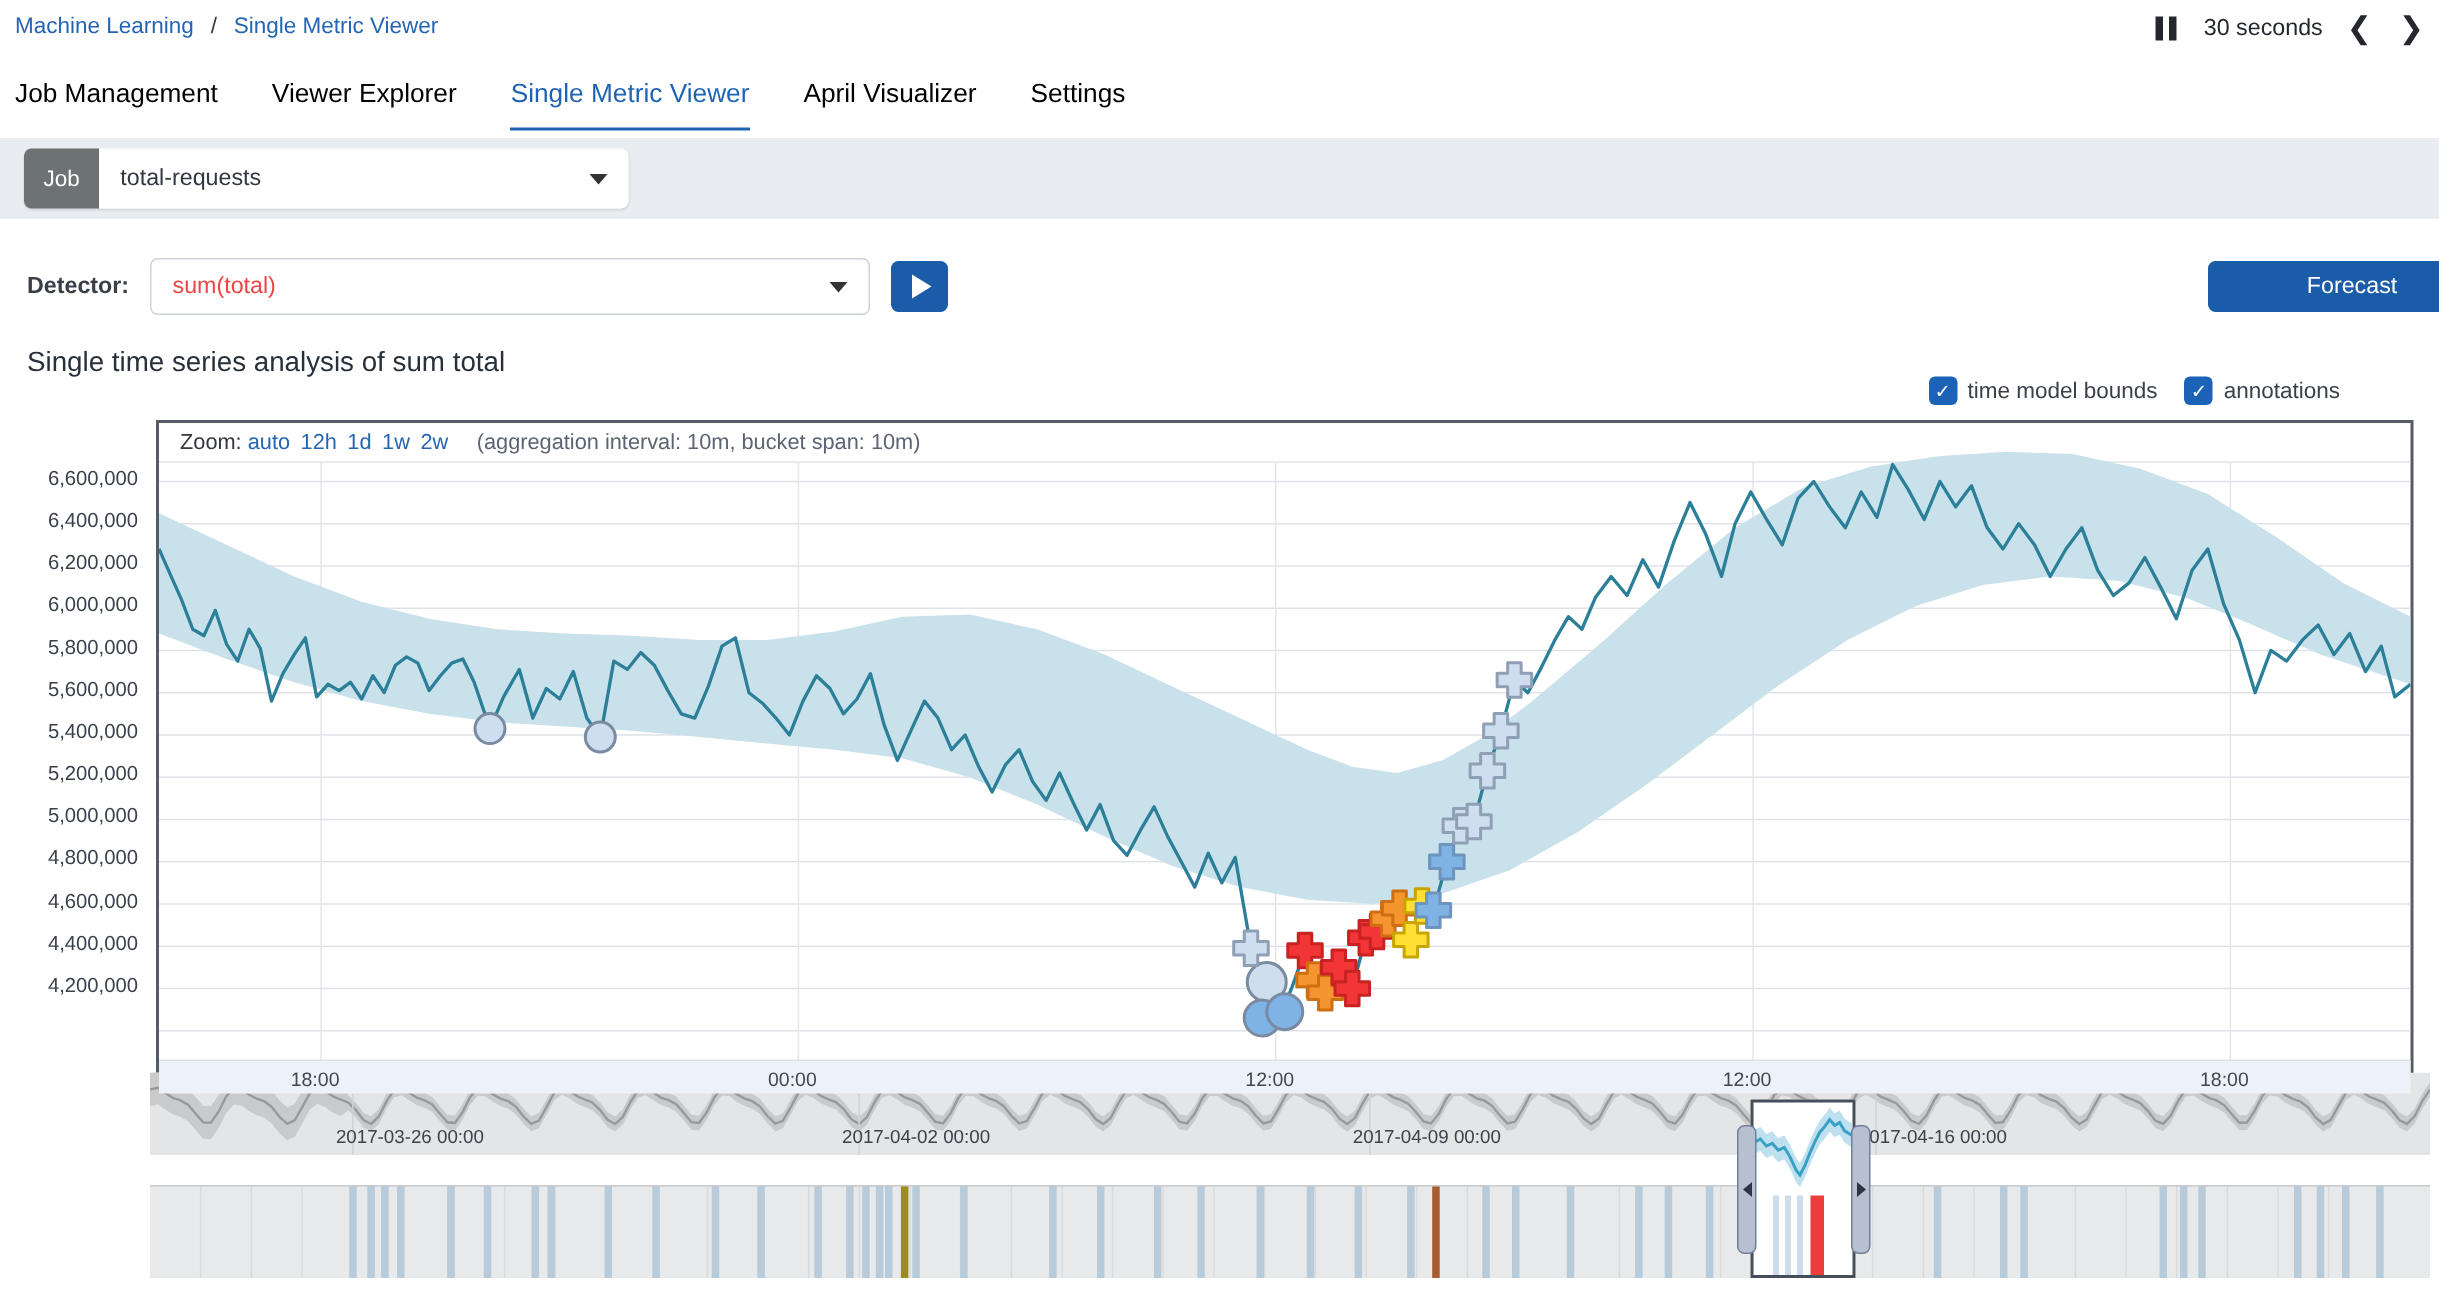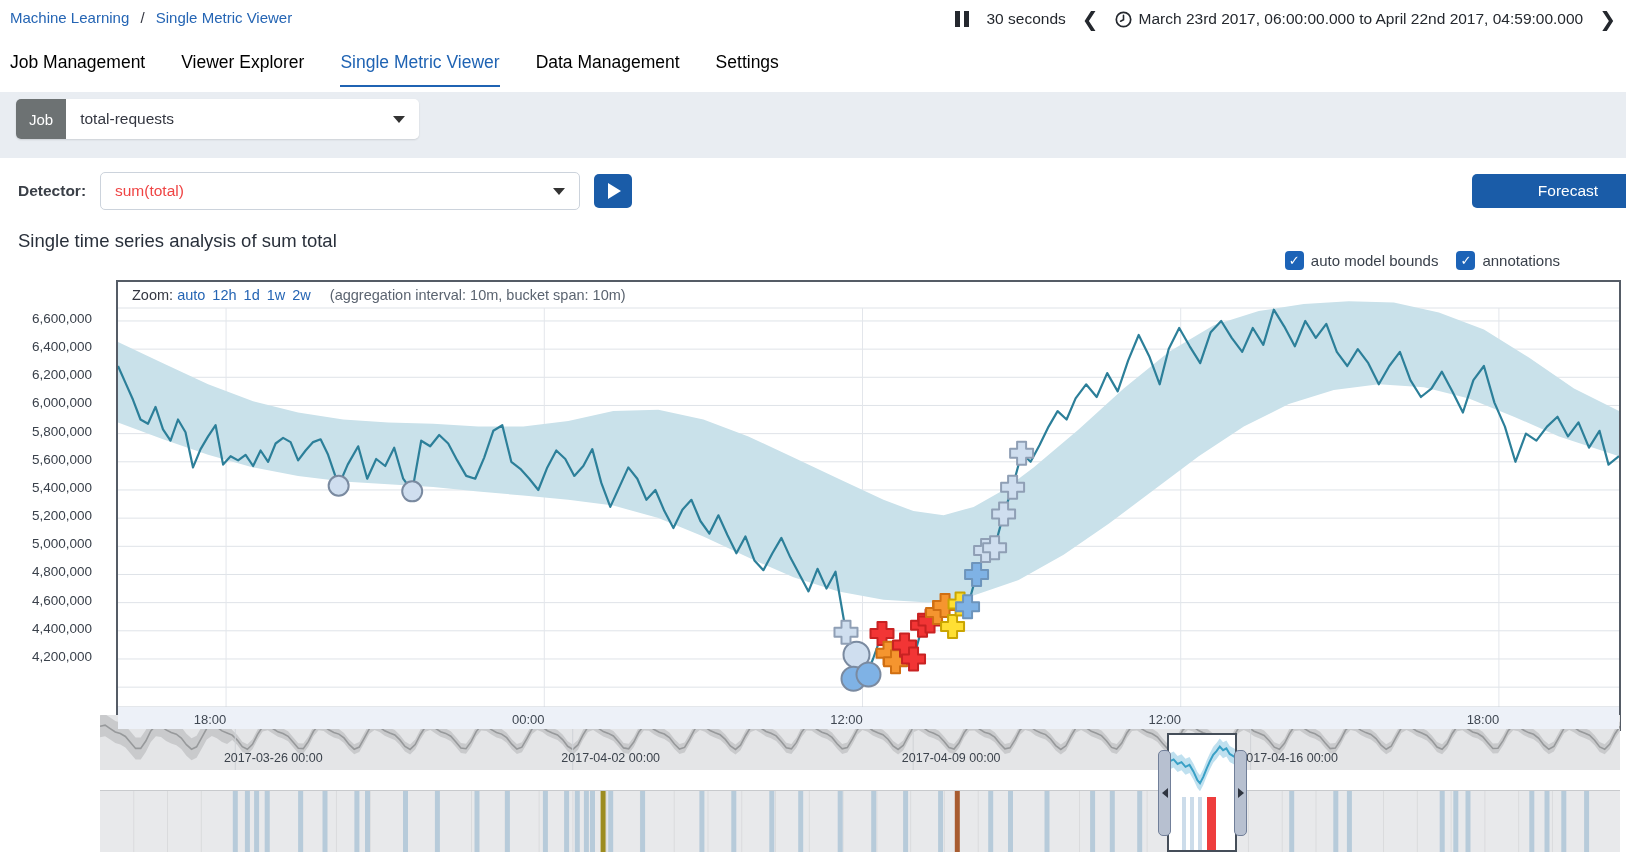--- a/index.html
+++ b/index.html
@@ -17,42 +17,42 @@
   .refresh-text { font-size:15.5px; color:#24282e; }
   .chev { font-size:20px; color:#24282e; font-weight:bold; cursor:pointer; line-height:1; padding:0 2px; }
   .timerange { display:flex; align-items:center; gap:7px; font-size:15.5px; color:#24282e; }
 
   
   .tabs { position:absolute; left:10px; top:44px; display:flex; gap:36px; }
   .tab { font-size:17.5px; color:#000000; padding:8px 0 12px 0; cursor:pointer; white-space:nowrap; }
   .tab.active { color:#1f63b3; border-bottom:2.5px solid #1f63b3; }
 
   
-  .jobbar { position:absolute; left:0; top:92px; width:100%; height:66px; background:#e9edf2; }
+  .jobbar { position:absolute; left:0; top:92px; width:100%; height:54px; background:#e9edf2; }
   .jobctl { position:absolute; left:16px; top:7px; height:40px; display:flex; box-shadow:0 1px 2px rgba(0,0,0,.12); border-radius:5px; }
   .jobbadge { background:#6d7273; color:#fff; font-size:15px; display:flex; align-items:center; padding:0 13px; border-radius:5px 0 0 5px; }
   .jobselect { background:#fff; width:353px; display:flex; align-items:center; justify-content:space-between; padding:0 14px; font-size:15.5px; color:#343741; border-radius:0 5px 5px 0; cursor:pointer; }
 
   .caret { width:0; height:0; border-left:6px solid transparent; border-right:6px solid transparent; border-top:7px solid #333; }
 
   
   .detector-label { position:absolute; left:18px; top:182px; font-size:15.5px; font-weight:bold; color:#3a3f47; }
   .detector-select { position:absolute; left:100px; top:172px; width:480px; height:38px; background:#fff; border:1px solid #ccd3dc; border-radius:5px; display:flex; align-items:center; justify-content:space-between; padding:0 14px; font-size:15.5px; color:#ef4444; cursor:pointer; }
   .play-btn { position:absolute; left:594px; top:174px; width:38px; height:34px; background:#1a5ca8; border-radius:5px; display:flex; align-items:center; justify-content:center; cursor:pointer; }
   .play-icon { width:0; height:0; border-top:8px solid transparent; border-bottom:8px solid transparent; border-left:13px solid #fff; margin-left:3px; }
   .forecast-btn { position:absolute; left:1428px; top:174px; width:192px; height:34px; background:#1a5ca8; border-radius:5px; color:#fff; font-size:15.5px; display:flex; align-items:center; justify-content:center; cursor:pointer;margin-left:44px; }
 
   .chart-title { position:absolute; left:18px; top:230px; font-size:18.5px; color:#29303b; }
 
   .toggles { position:absolute; right:66px; top:251px; display:flex; gap:18px; align-items:center; }
   .toggle { display:flex; align-items:center; gap:7px; font-size:15px; color:#3a414b; cursor:pointer; }
   .checkbox { width:19px; height:19px; border-radius:4px; background:#1c63b7; color:#fff; font-size:13px; font-weight:bold; display:flex; align-items:center; justify-content:center; }
 
   
-  .focus-box { position:absolute; left:116px; top:280px; width:1505px; height:451px; border:2px solid #555c66; background:#fff; }
+  .focus-box { position:absolute; left:104px; top:280px; width:1505px; height:451px; border:2px solid #555c66; background:#fff; }
   .zoomrow { position:absolute; left:14px; top:5px; font-size:14.5px; color:#343741; z-index:3; }
   .zoomrow a { color:#2565b4; text-decoration:none; margin-right:7px; cursor:pointer; }
   .zoomrow .agg { color:#5b6470; margin-left:8px; }
   .focus-svg { position:absolute; left:0; top:0; }
   .xband { position:absolute; left:0; bottom:0; width:100%; height:22px; background:#edf1f8; z-index:1; }
   .xlabel { position:absolute; top:712px; font-size:13px; color:#3f4752; z-index:7; transform:translateX(-50%); }
   .ylabel { position:absolute; width:88px; text-align:right; font-size:13.5px; color:#3a414b; }
 
   
   .context-box { position:absolute; left:100px; top:715px; width:1520px; height:54px; }
@@ -75,36 +75,29 @@
       <span class="sep">/</span>
       <a>Single Metric Viewer</a>
     </div>
     <div class="top-right">
       <div class="pause-btn">
         <span></span>
           <span></span>
       </div>
       <span class="refresh-text">30 seconds</span>
       <span class="chev">❮</span>
-      <div class="timerange">
-        <svg width="17" height="17" viewBox="0 0 17 17">
-          <circle cx="8.5" cy="8.5" r="7.2" fill="none" stroke="#24282e" stroke-width="1.7"></circle>
-          <path d="M8.5 4.4 V8.8 L5.6 10.2" fill="none" stroke="#24282e" stroke-width="1.6" stroke-linecap="round"></path>
-        </svg>
-        <span>March 23rd 2017, 06:00:00.000 to April 22nd 2017, 04:59:00.000</span>
-      </div>
       <span class="chev">❯</span>
     </div>
   </div>
 
   <div class="tabs" id="tabs">
       <div class="tab">Job Management</div>
       <div class="tab">Viewer Explorer</div>
       <div class="tab active">Single Metric Viewer</div>
-      <div class="tab">Data Management</div>
+      <div class="tab">April Visualizer</div>
       <div class="tab">Settings</div>
     </div>
 
   <div class="jobbar">
     <div class="jobctl">
       <div class="jobbadge">Job</div>
       <div class="jobselect">
         <span>total-requests</span>
         <span class="caret"></span>
       </div>
@@ -118,21 +111,21 @@
   </div>
   <div class="play-btn">
     <span class="play-icon"></span>
   </div>
   <div class="forecast-btn">Forecast</div>
 
   <div class="chart-title">Single time series analysis of sum total</div>
   <div class="toggles" id="toggles">
       <label class="toggle">
         <span class="checkbox">✓</span>
-        <span>auto model bounds</span>
+        <span>time model bounds</span>
       </label>
       <label class="toggle">
         <span class="checkbox">✓</span>
         <span>annotations</span>
       </label>
     </div>
 
   <div id="yaxis">
       <div class="ylabel" style="left: 4px; top: 648.974px; position: absolute;">4,200,000</div>
       <div class="ylabel" style="left: 4px; top: 620.806px; position: absolute;">4,400,000</div>

